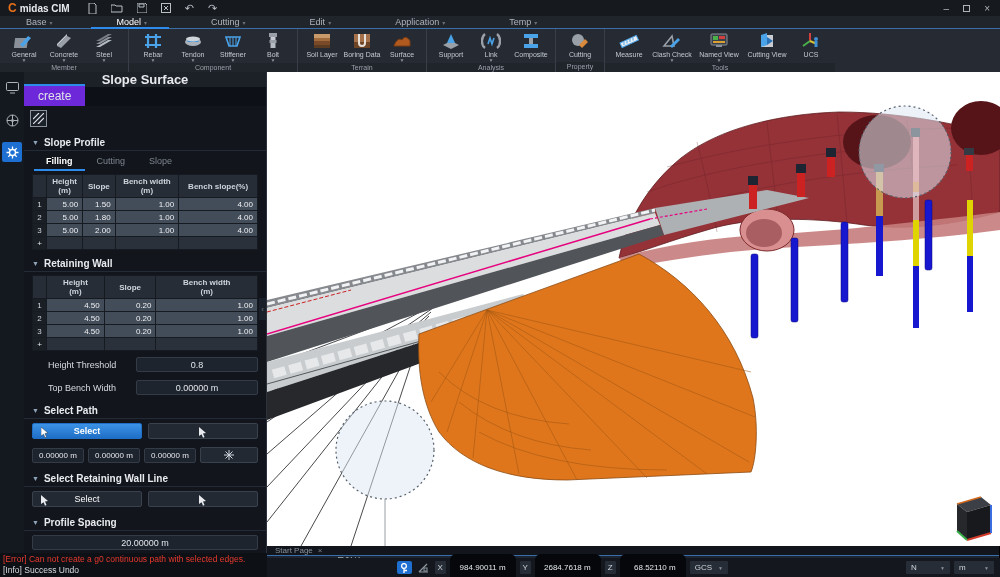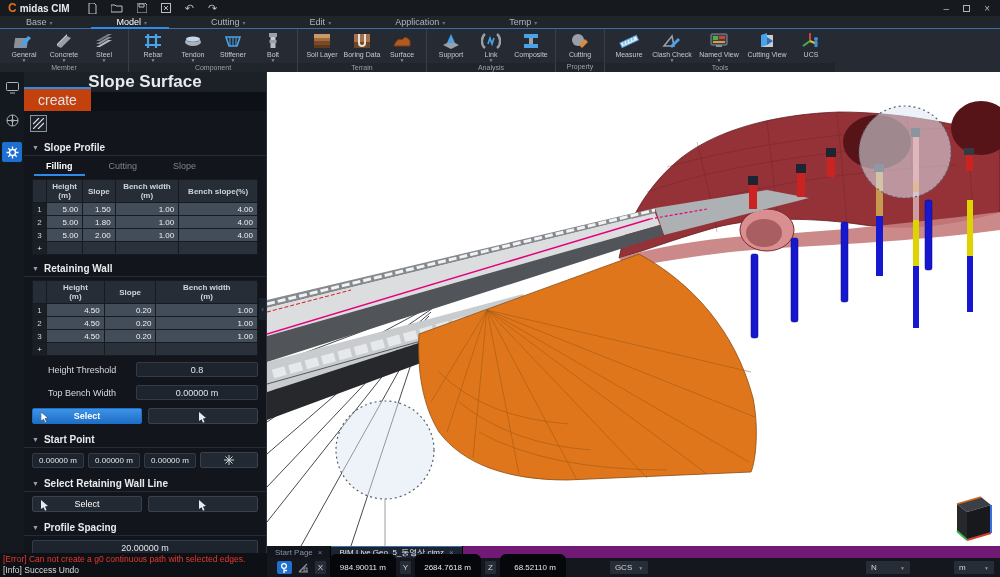--- a/index.html
+++ b/index.html
@@ -35,28 +35,28 @@
 
   
   .main { flex:1; display:flex; min-height:0; }
   .leftcol { width:267px; display:flex; flex-direction:column; background:#10141a;}
   .leftrow { flex:1; display:flex; min-height:0;}
   .iconstrip { width:24px; background:#14181f; display:flex; flex-direction:column; align-items:center; padding-top:6px; gap:12px;}
   .stripbtn { width:20px; height:20px; display:flex; align-items:center; justify-content:center; border-radius:2px;}
   .stripbtn.active { background:#1d6fd1; }
 
   .panel { flex:1; display:flex; flex-direction:column; background:#12161c; overflow:hidden; border-right:1px solid #2c333c; position:relative;}
-  .panel-title { height:22px; background:#1c2128; color:#e8eaee; font-size:17px; font-weight:bold; display:flex; align-items:center; justify-content:center;}
+  .panel-title { height:22px; background:#1c2128; color:#e8eaee; font-size:13px; font-weight:bold; display:flex; align-items:center; justify-content:center;}
   .ptabbar { height:19px; background:#0d1117; display:flex; align-items:flex-end;}
-  .ptab { padding:3px 14px; background:#c2410c; color:#dfe3e8; font-size:14px; border-top:2px solid #2d8ceb;}
+  .ptab { padding:3px 14px; background:#6d28d9; color:#dfe3e8; font-size:12px; border-top:2px solid #2d8ceb;}
   .toolrow { padding:4px 6px; }
   .minibtn { width:17px; height:17px; background:#1b2129; border:1px solid #8b929b; display:flex; align-items:center; justify-content:center;}
   .sect { padding:4px 8px 2px 8px; display:flex; align-items:center; gap:5px; color:#e8eaee; font-size:10px; font-weight:bold; border-bottom:1px solid #232b36; margin-top:2px;}
   .sect .chev { color:#8fa3b8; font-size:7px; }
-  .subtabs { display:flex; padding:2px 10px 0 10px; gap:12px; }
+  .subtabs { display:flex; padding:2px 10px 0 10px; gap:0; }
   .subtab { padding:3px 12px; font-size:9px; color:#7d858f; }
   .subtab.active { color:#fff; font-weight:bold; border-bottom:2px solid #2d8ceb;}
   table.grid { border-collapse:collapse; margin:3px 8px 2px 8px; width:calc(100% - 16px); font-size:8px;}
   table.grid th { background:#262d36; color:#ced4db; font-weight:bold; border:1px solid #161b22; padding:2px 2px; white-space:pre-line; line-height:9px;}
   table.grid td { background:#434c59; color:#eef1f4; border:1px solid #161b22; padding:1.5px 4px; text-align:right;}
   table.grid td.rn { background:#1a1f26; color:#cfd5dc; text-align:center; width:14px; padding:1.5px 2px;}
   table.grid tr.addrow td { background:#2a313b; height:10px;}
   table.grid tr.addrow td.rn { background:#1a1f26; color:#e8eaee;}
   .fieldrow { display:flex; align-items:center; padding:4px 8px; gap:6px;}
   .fieldrow .flabel { font-size:9px; color:#d6dbe1; width:82px; flex-shrink:0;margin-left:16px;}
@@ -71,31 +71,31 @@
   .snapbtn { flex:1; height:16px; background:#222933; border:1px solid #39414d; border-radius:2px; display:flex; align-items:center; justify-content:center;}
   .msgs { height:24px; background:#0d1014; font-size:8.5px; line-height:11px; padding:1px 3px; white-space:nowrap; overflow:hidden;}
   .msg-error { color:#e8392f; }
   .msg-info { color:#d8dde2; }
   .split-handle { position:absolute; right:0; top:226px; width:7px; height:22px; background:#1b212a; color:#6f7883; font-size:8px; display:flex; align-items:center; justify-content:center;}
 
   
   .rightcol { flex:1; display:flex; flex-direction:column; min-width:0;}
   .viewport { height:474px; background:#ffffff; position:relative; overflow:hidden;}
   .viewport svg { display:block; }
-  .doctabs { height:12px; background:#701a75; display:flex; align-items:stretch; font-size:8px;}
+  .doctabs { height:12px; background:#701a75; display:flex; align-items:stretch; font-size:8px;flex-direction:column;}
   .dtab { display:flex; align-items:center; gap:5px; padding:0 8px; color:#8a929c; background:#12161c; border-right:1px solid #000;}
   .dtab.active { background:#1b2430; color:#e2e6ea; box-shadow:inset 0 1px 0 #3a6ea8;}
   .dtab .x { font-size:8px; color:#79818b;}
   .statusbar { height:19px; background:#14181e; display:flex; align-items:center; gap:4px; font-size:8px; padding:0 6px;}
   .sb-spacer { flex:1; }
   .sb-icon { width:15px; height:13px; border-radius:2px; display:flex; align-items:center; justify-content:center;}
   .sb-icon.on { background:#1f6fd0; }
   .sb-label { width:11px; height:13px; background:#262d36; color:#cfd5dc; display:flex; align-items:center; justify-content:center; border-radius:1px;}
   .sb-val { width:66px; height:28px; background:#05070a; color:#e3e7ec; display:flex; align-items:center; justify-content:flex-end; padding-right:10px; border-radius:6px;}
-  .sb-dd { height:13px; background:#262d36; color:#cfd5dc; display:flex; align-items:center; gap:6px; padding:0 5px; border-radius:1px;margin-left:40px;}
+  .sb-dd { height:13px; background:#262d36; color:#cfd5dc; display:flex; align-items:center; gap:6px; padding:0 5px; border-radius:1px;}
   .sb-dd .c { font-size:5px; color:#8a9097;}
 </style>
 </head>
 <body>
 
 <div class="app">
 
   <div class="titlebar">
     <div class="brand">
       <span class="logo">C</span>
@@ -528,38 +528,38 @@
 
           <div class="fieldrow">
             <span class="flabel">Height Threshold</span>
             <input class="field" value="0.8" style="">
           </div>
           <div class="fieldrow">
             <span class="flabel">Top Bench Width</span>
             <input class="field" value="0.00000 m" style="">
           </div>
 
+          <div class="sect">
+              <span class="chev">▼</span>
+              <span>Select Path</span>
+            </div>
           <div class="btnrow">
             <div class="selbtn primary">
               <span class="curs"><svg width="8" height="11" viewBox="0 0 8 11">
                     <path d="M0,0 L7,6 L4,6.5 L5.5,10 L4,10.7 L2.6,7.2 L0,9 Z" fill="#fff" stroke="#234" stroke-width="0.5"></path>
                   </svg></span>
               <span>Select</span>
             </div>
             <div class="selbtn">
               <span class="curs2"><svg width="8" height="11" viewBox="0 0 8 11">
                     <path d="M0,0 L7,6 L4,6.5 L5.5,10 L4,10.7 L2.6,7.2 L0,9 Z" fill="#e8eaee"></path>
                   </svg></span>
             </div>
           </div>
 
-          <div class="sect">
-              <span class="chev">▼</span>
-              <span>Start Point</span>
-            </div>
           <div class="sprow">
             <input class="spfield" value="0.00000 m" style="">
             <input class="spfield" value="0.00000 m" style="">
             <input class="spfield" value="0.00000 m" style="">
             <div class="snapbtn">
               <span><svg width="10" height="10" viewBox="0 0 10 10">
                     <path d="M5,0 v10 M0,5 h10 M1.5,1.5 l7,7 M8.5,1.5 l-7,7" stroke="#cfd5dc" stroke-width="1"></path>
                   </svg></span>
             </div>
           </div>

